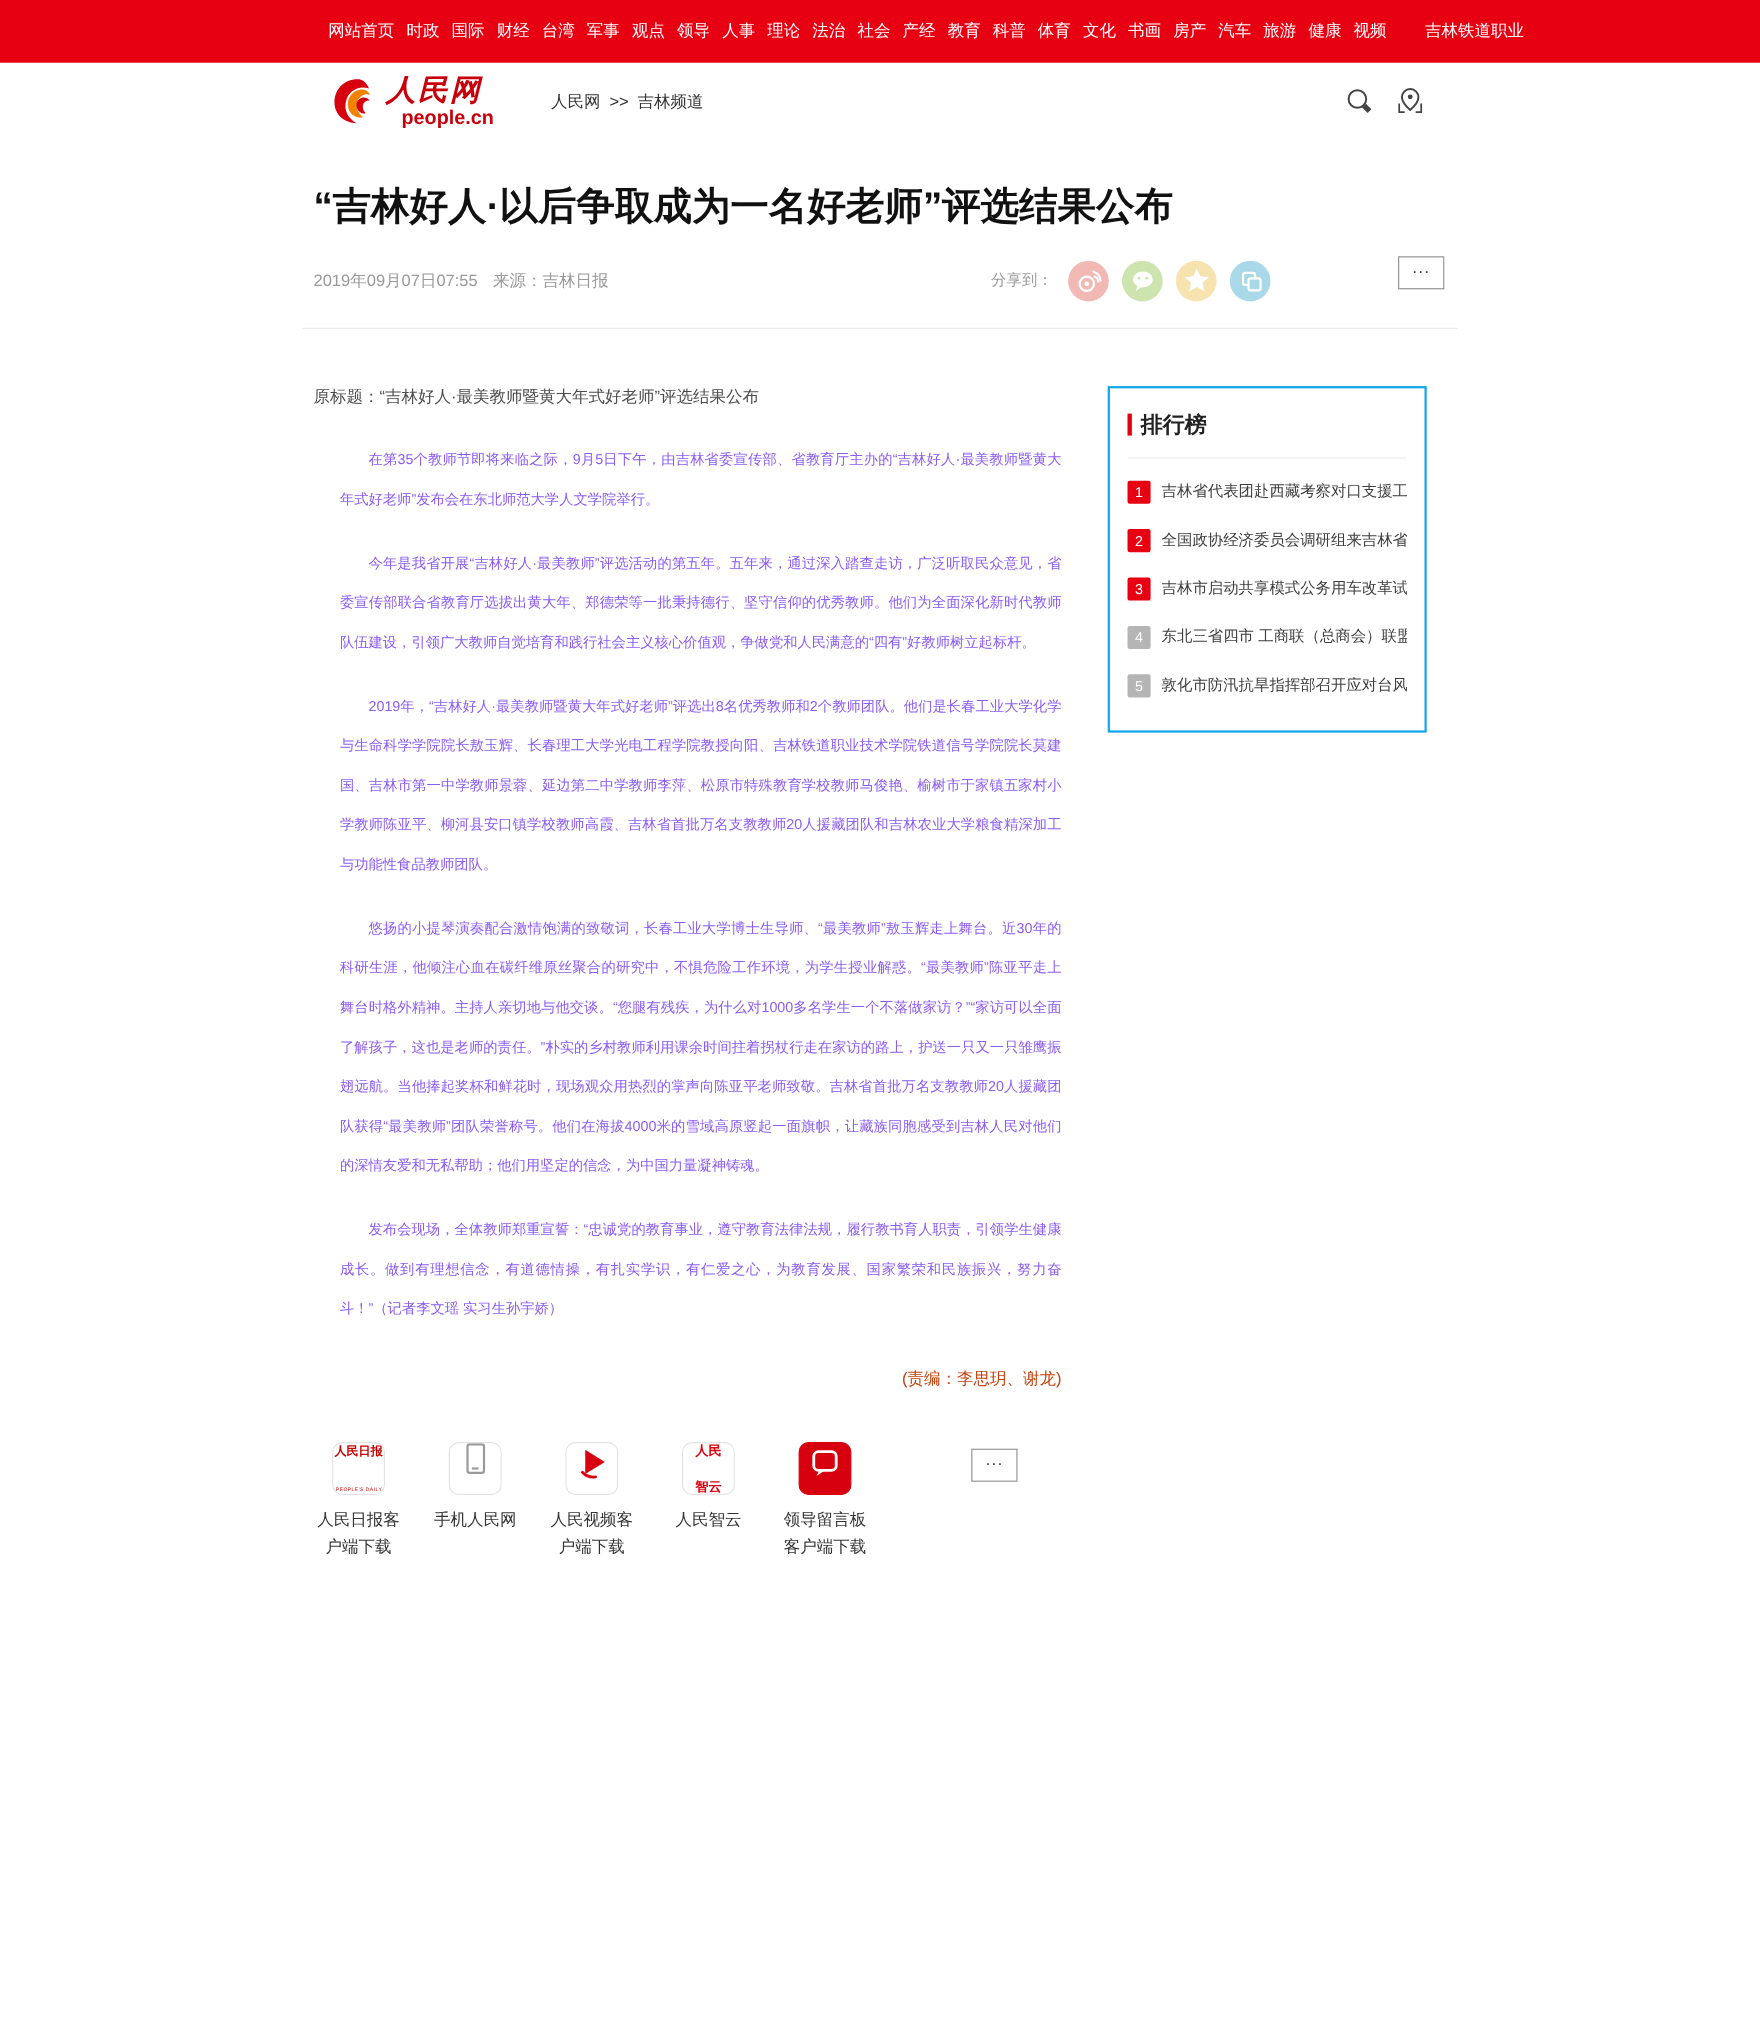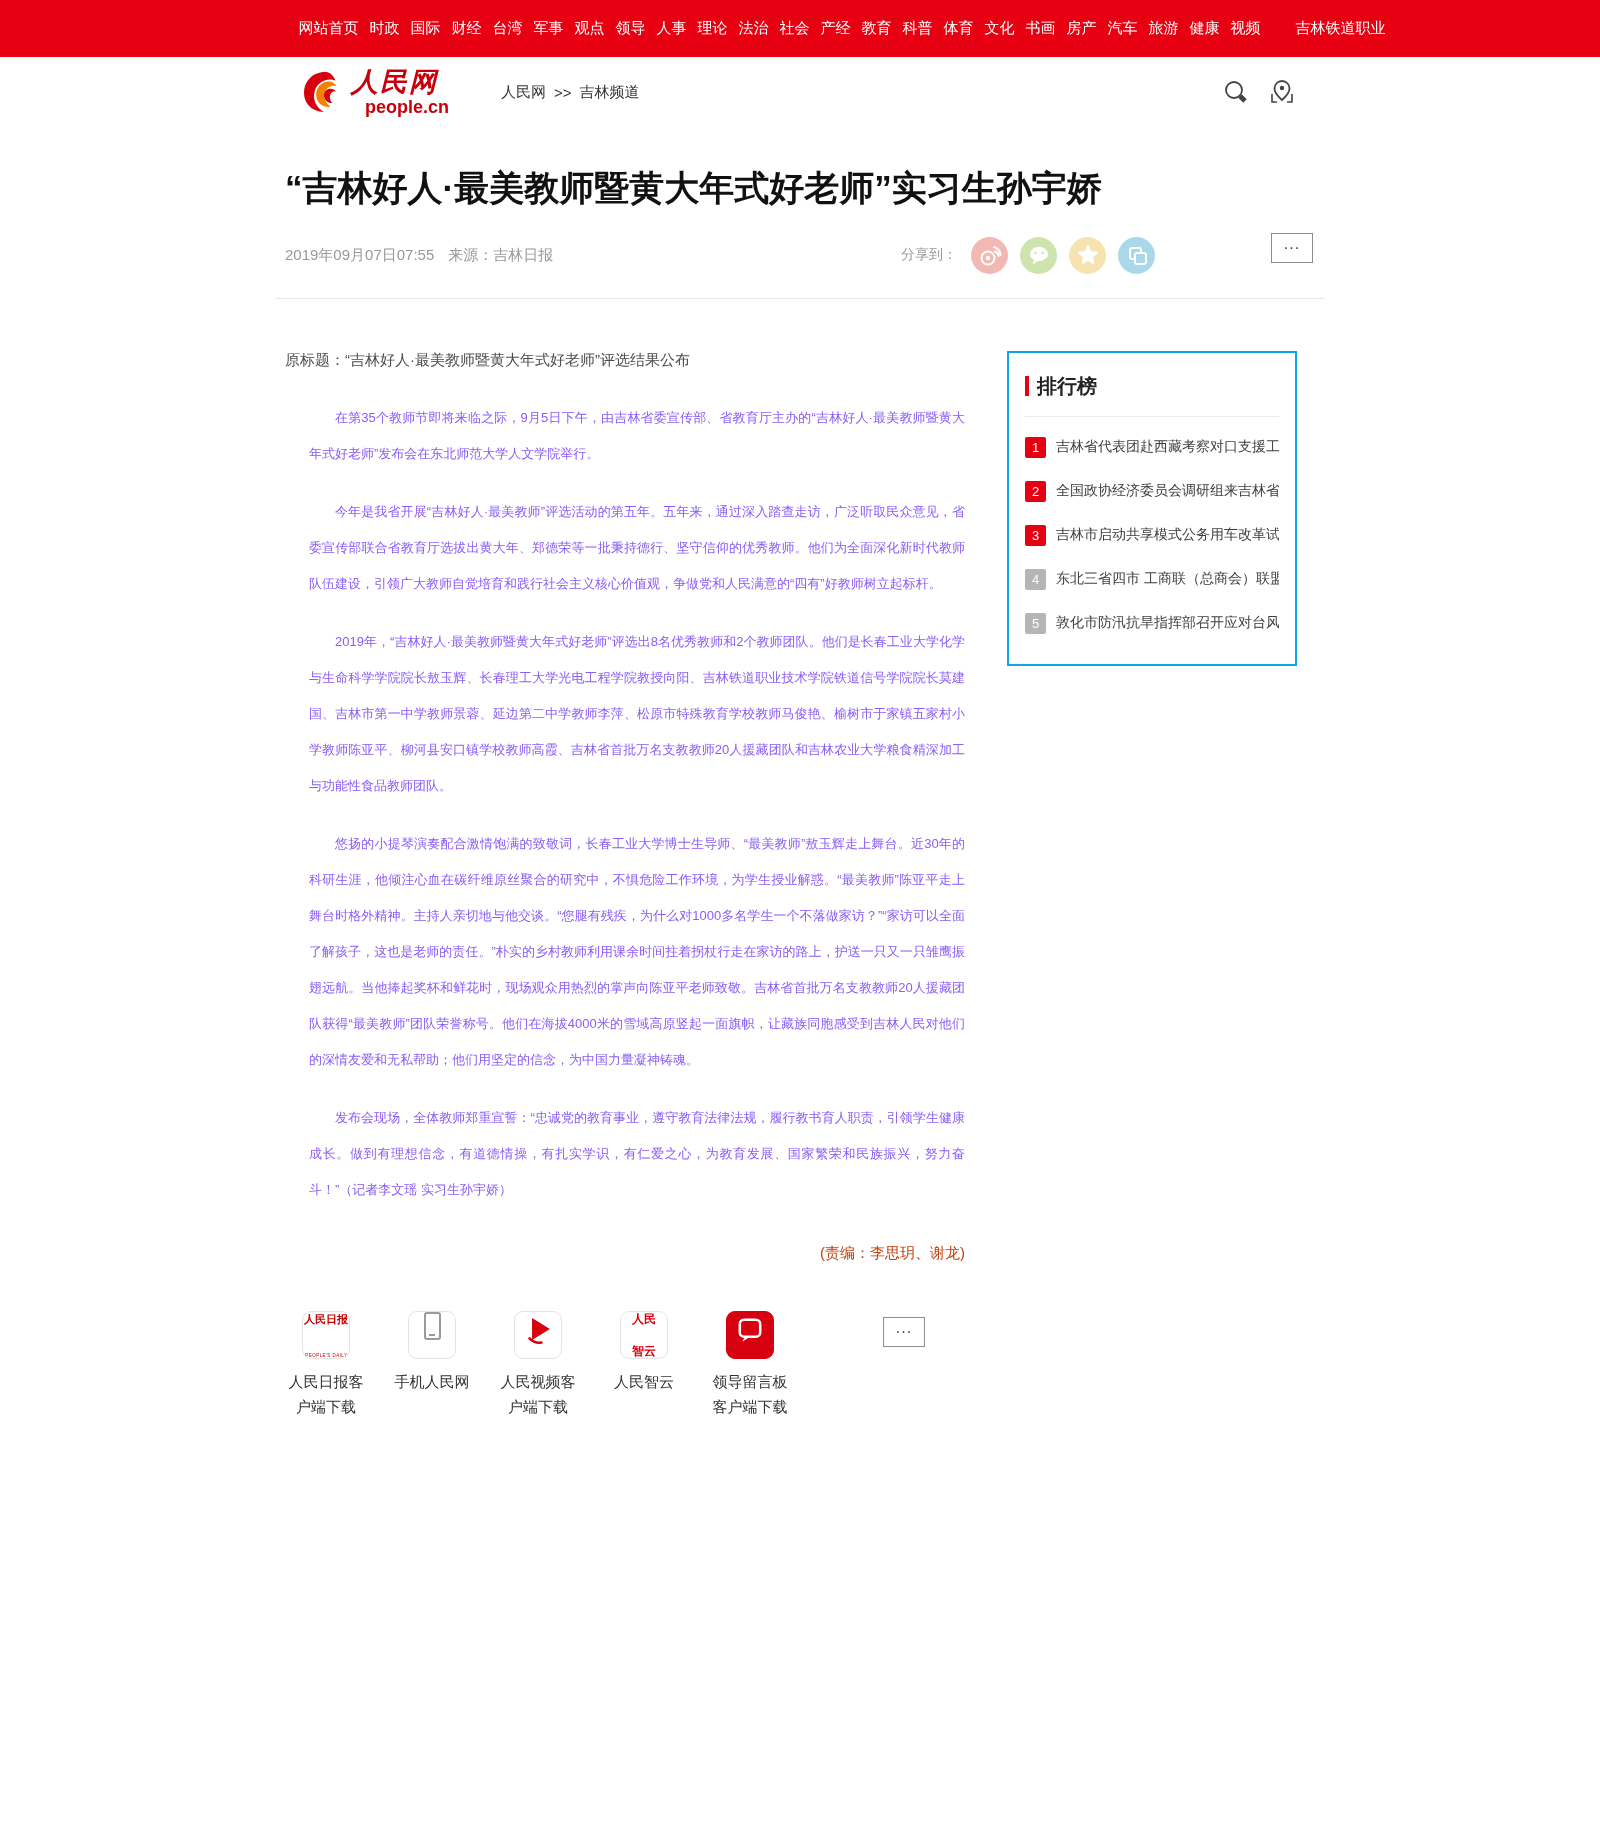--- a/index.html
+++ b/index.html
@@ -186,21 +186,21 @@
       <path d="M13 2 C8.5 2 5.5 5.5 5.5 9.5 C5.5 14.5 13 21 13 21 C13 21 20.5 14.5 20.5 9.5 C20.5 5.5 17.5 2 13 2 Z" fill="none" stroke="#444" stroke-width="1.8"></path>
       <circle cx="13" cy="9" r="2.2" fill="#444"></circle>
       <path d="M3 15 L3 23 L8 23" fill="none" stroke="#444" stroke-width="1.6"></path>
       <path d="M23 15 L23 23 L18 23" fill="none" stroke="#444" stroke-width="1.6"></path>
     </svg>
   </div>
 </div>
 
 <div class="container">
 
-  <h1 class="article-title">“吉林好人·最美教师暨黄大年式好老师”实习生孙宇娇</h1>
+  <h1 class="article-title">“吉林好人·以后争取成为一名好老师”评选结果公布</h1>
 
   <div class="meta-row">
     <div class="meta-left">
       <span>2019年09月07日07:55</span>
       <span>来源：吉林日报</span>
     </div>
     <div class="share-group">
       <span class="share-label">分享到：</span>
       <span class="share-circle share-weibo">
         <svg width="30" height="30" viewBox="0 0 30 30">

